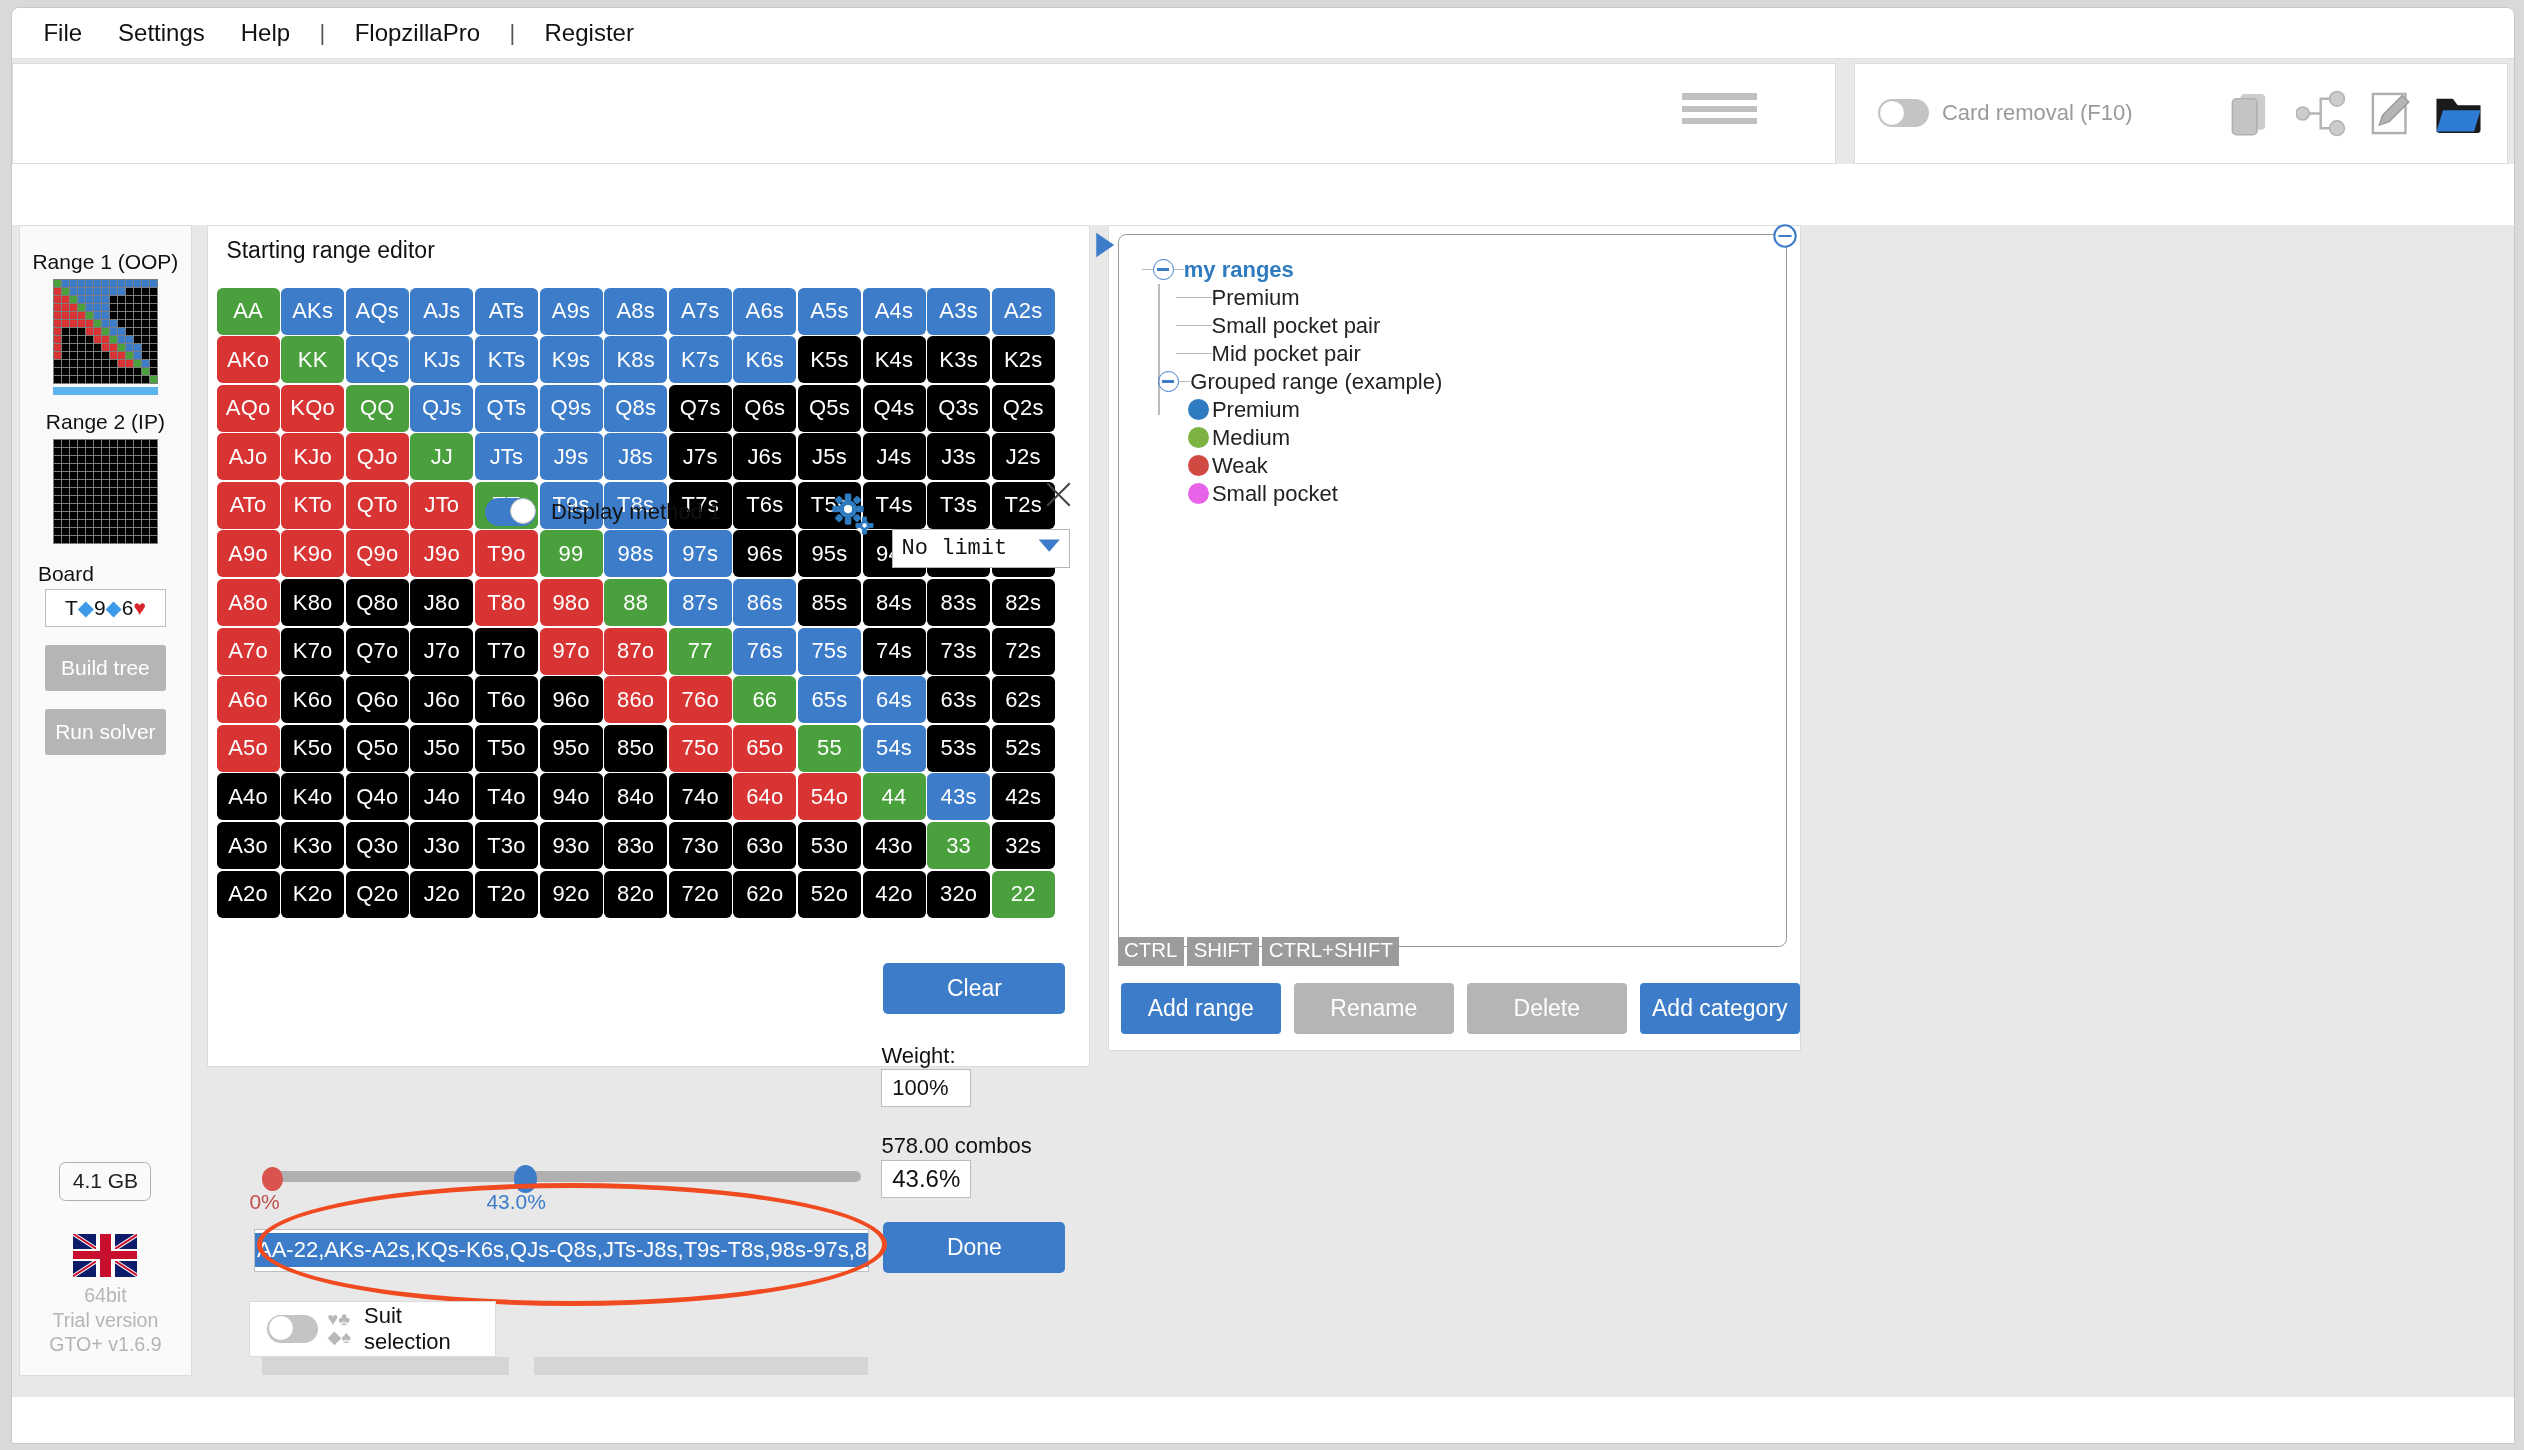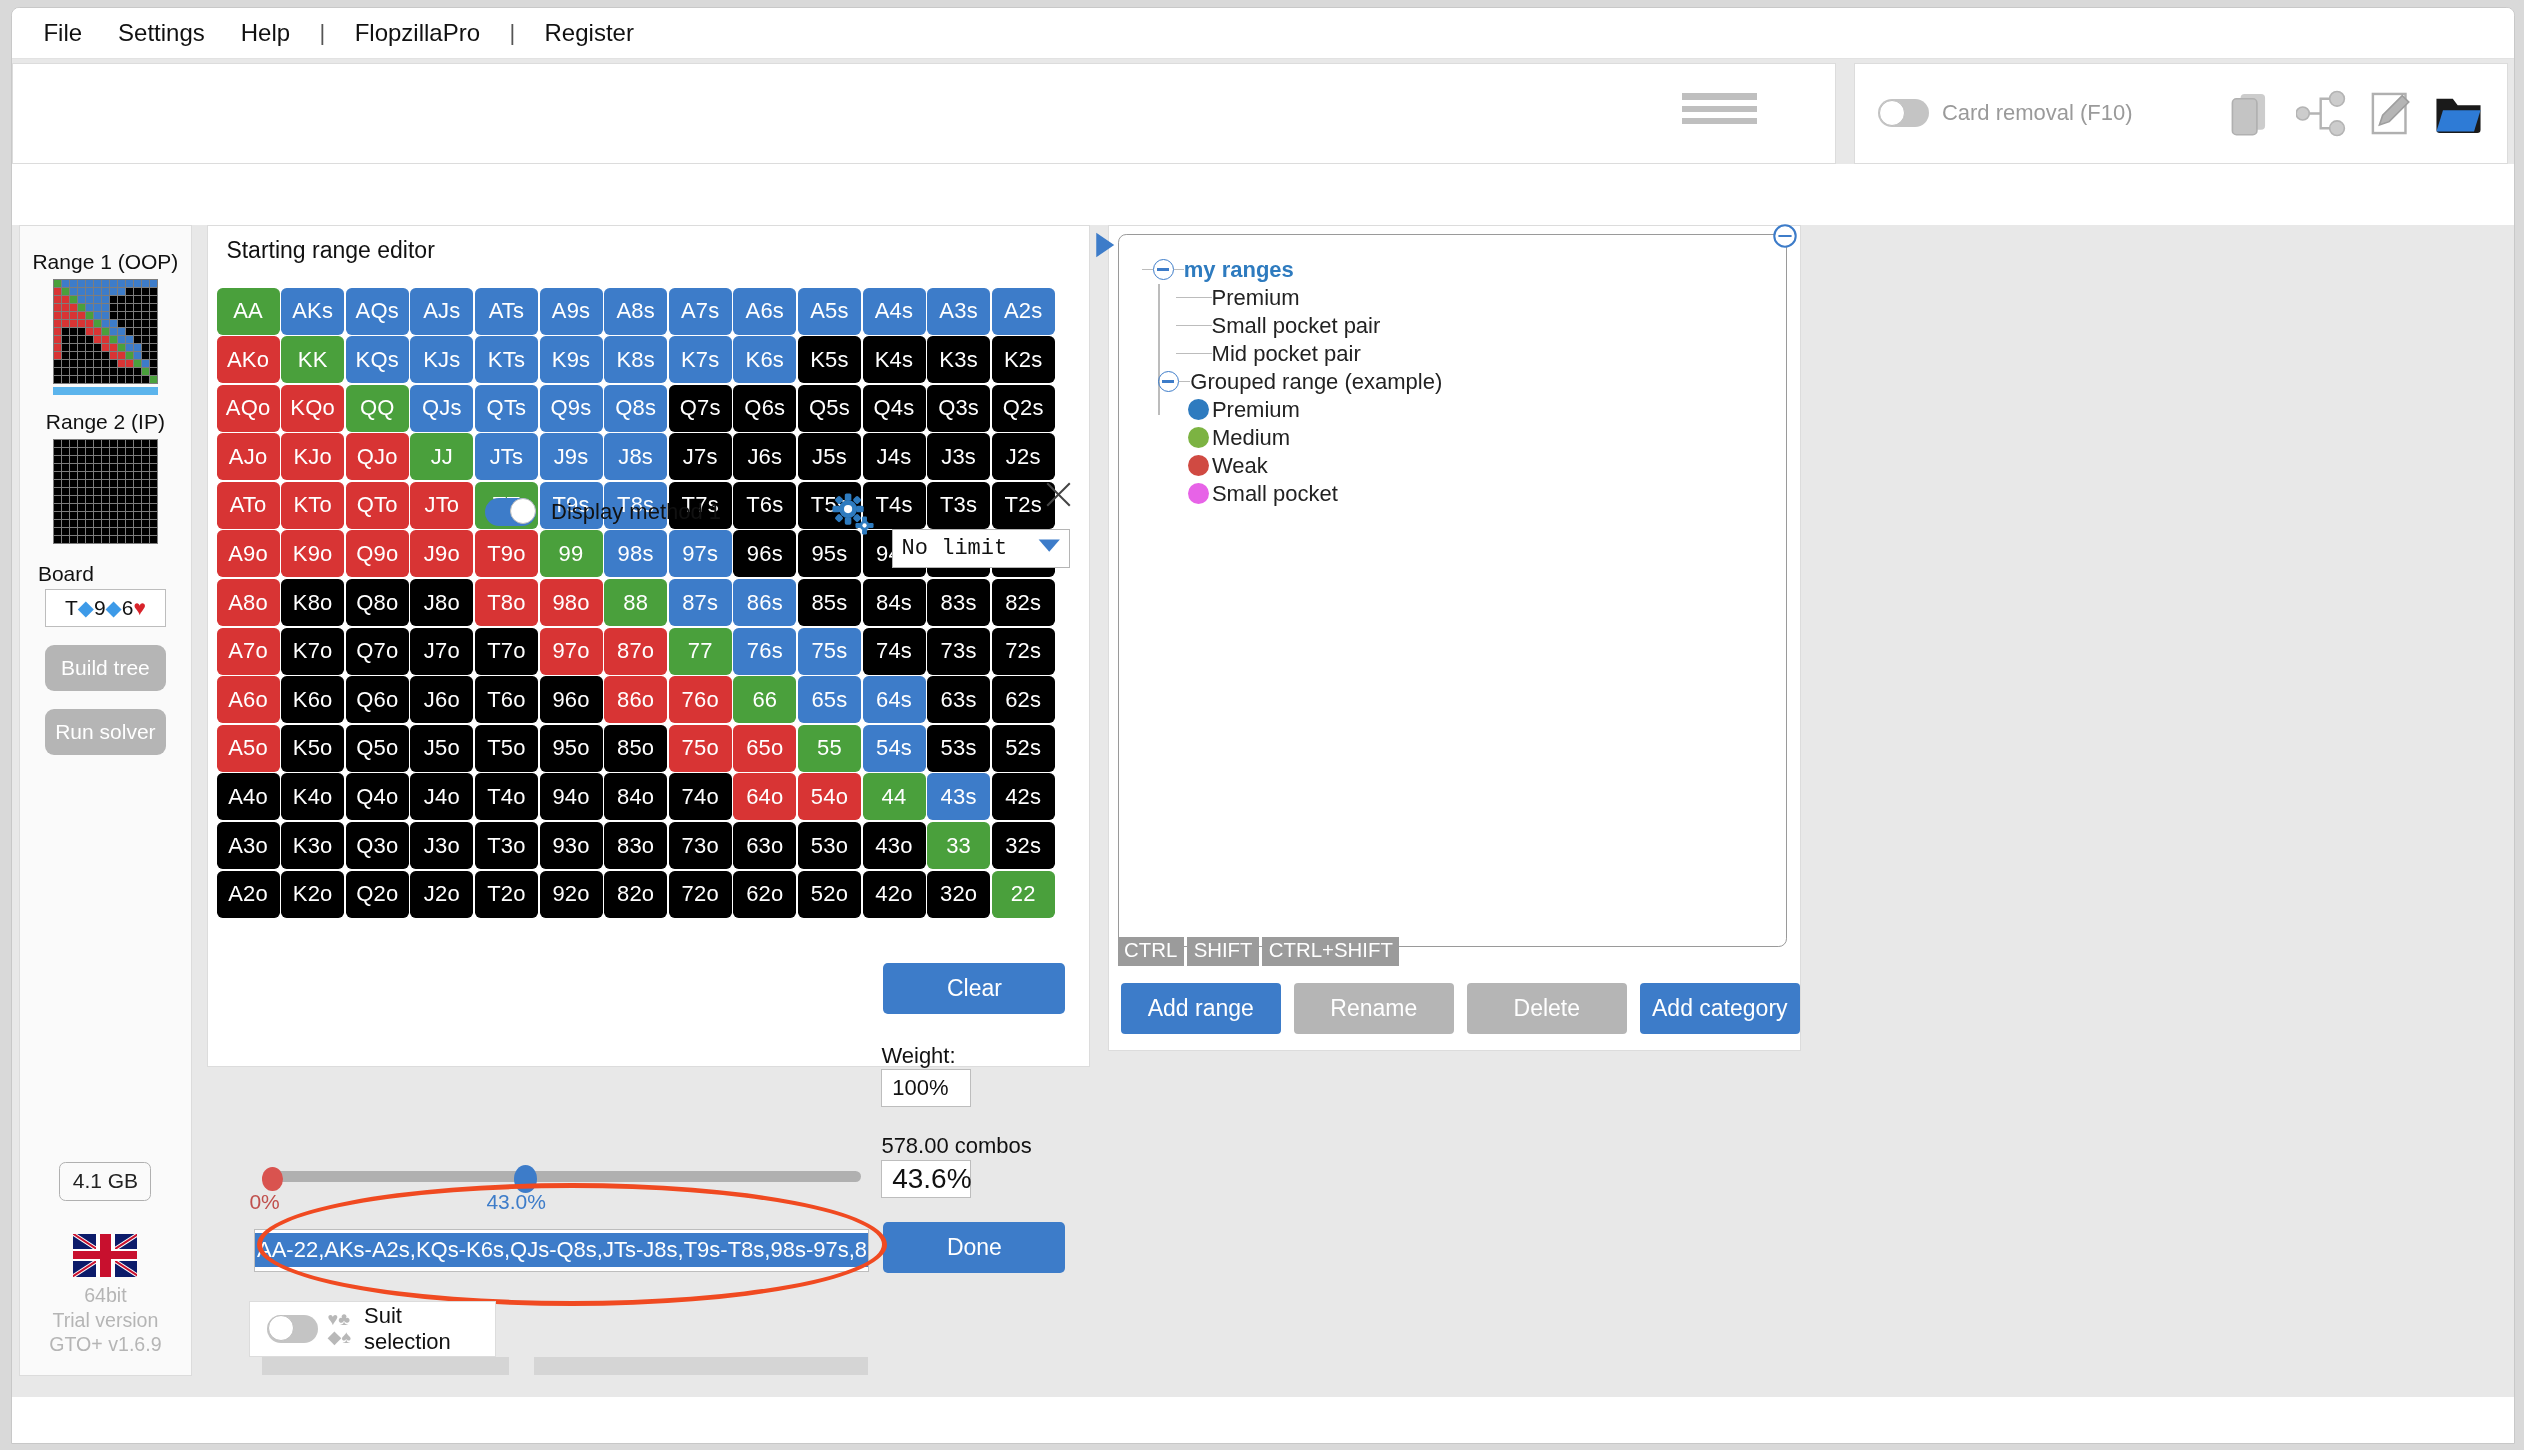--- a/index.html
+++ b/index.html
@@ -95,21 +95,21 @@
     grid-template-columns: repeat(13,1fr); grid-template-rows: repeat(13,1fr);
     background:#7d7d7d; gap:0.8px; border:0.8px solid #7d7d7d; }
   .minimat div { background:#000; }
   .minibar { width:105px; height:8.2px; background:#5bb4ec; margin-top:3.3px; }
   .board-label { font-size: 21px; color:#111; align-self:flex-start; margin-left: 18px; margin-top: 18px;}
   .board-box {
     width:121px; height:38px; border:0.8px solid #bdbdbd; background:#fff;
     display:flex; align-items:center; justify-content:center; font-size:21px; margin-top:3.3px;
   }
   .grey-btn {
-    width: 121px; height: 46px; background:#b5b5b5; color:#fff; border-radius:9px;
+    width: 121px; height: 46px; background:#b5b5b5; color:#fff; border-radius:3px;
     display:flex; align-items:center; justify-content:center; font-size:21px; margin-top: 18px;
   }
   .mem-box {
     margin-top: auto; margin-bottom: 33px;
     width: 92px; height:39px; border:0.8px solid #b0b0b0; border-radius:6.5px; background:#fafafa;
     display:flex; align-items:center; justify-content:center; font-size:21px; color:#222;
   }
   .flagwrap { display:flex; flex-direction:column; align-items:center; margin-bottom: 18px; }
   .flag { width: 64px; height: 43px; position:relative; overflow:hidden; background:#0c1b6a; }
   .flag .d1,.flag .d2 { position:absolute; left:-20%; top:45%; width:140%; height:9%; background:#fff; }
@@ -162,21 +162,21 @@
   .wlabel { position:absolute; left:869px; top: 818px; font-size:22px; color:#111; }
   .wbox {
     position:absolute; left:869px; top: 844px; width:90px; height:38px;
     border:0.8px solid #bdbdbd; background:#fff; display:flex; align-items:center;
     padding-left: 9.8px; font-size:22px; color:#111;
   }
   .combos { position:absolute; left:869px; top: 908px; font-size:22px; color:#111; }
   .pctbox {
     position:absolute; left:869px; top: 935px; width:90px; height:38px;
     border:0.8px solid #bdbdbd; background:#fff; display:flex; align-items:center;
-    padding-left: 9.8px; font-size:28px; color:#111;
+    padding-left: 9.8px; font-size:24px; color:#111;
   }
   .done-btn { position:absolute; left:871px; top: 997px; width: 182px; height: 51px; }
 
   
   .slider-wrap { position:absolute; left: 237px; top: 942px; width: 621px; height: 18px; }
   .slider-track { position:absolute; left:18px; top:4.1px; right: 9.8px; height:11.4px; background:#b0b0b0; border-radius:5.7px; }
   .knob-red { position:absolute; left: 13px; top: 0; width:21px; height:24.5px; border-radius:50%; background:#d9534f; }
   .knob-blue{ position:absolute; left: 265px; top: -1.6px; width:23px; height:28px; border-radius:50%; background:#3d7cc9; }
   .lbl-0 { position:absolute; left: 237px; top: 965px; font-size:21px; color:#c0504d; }
   .lbl-43 { position:absolute; left: 474px; top: 965px; font-size:21px; color:#3d7cc9; }

